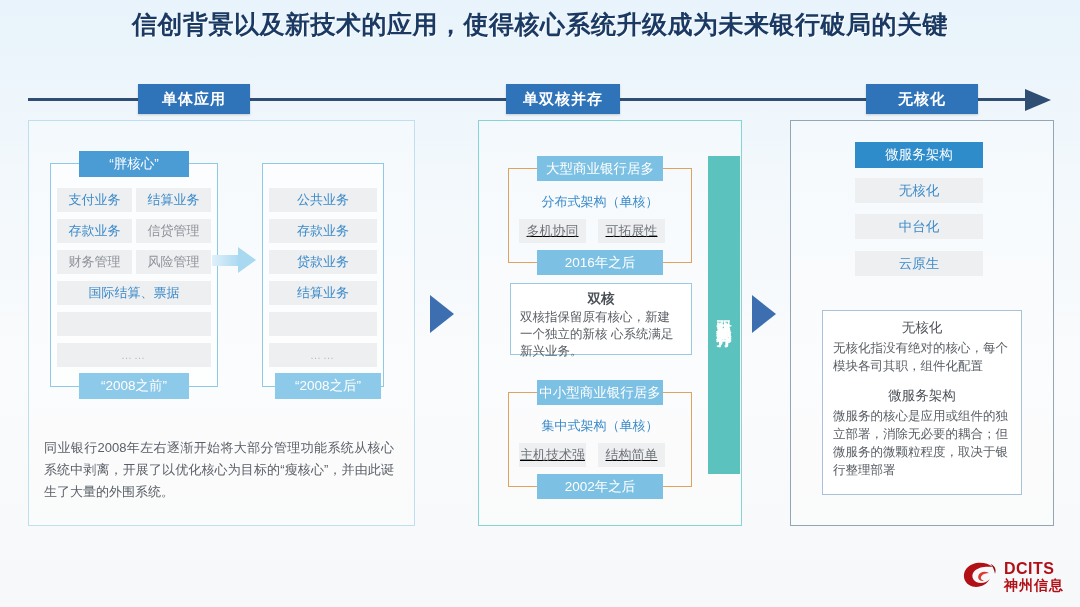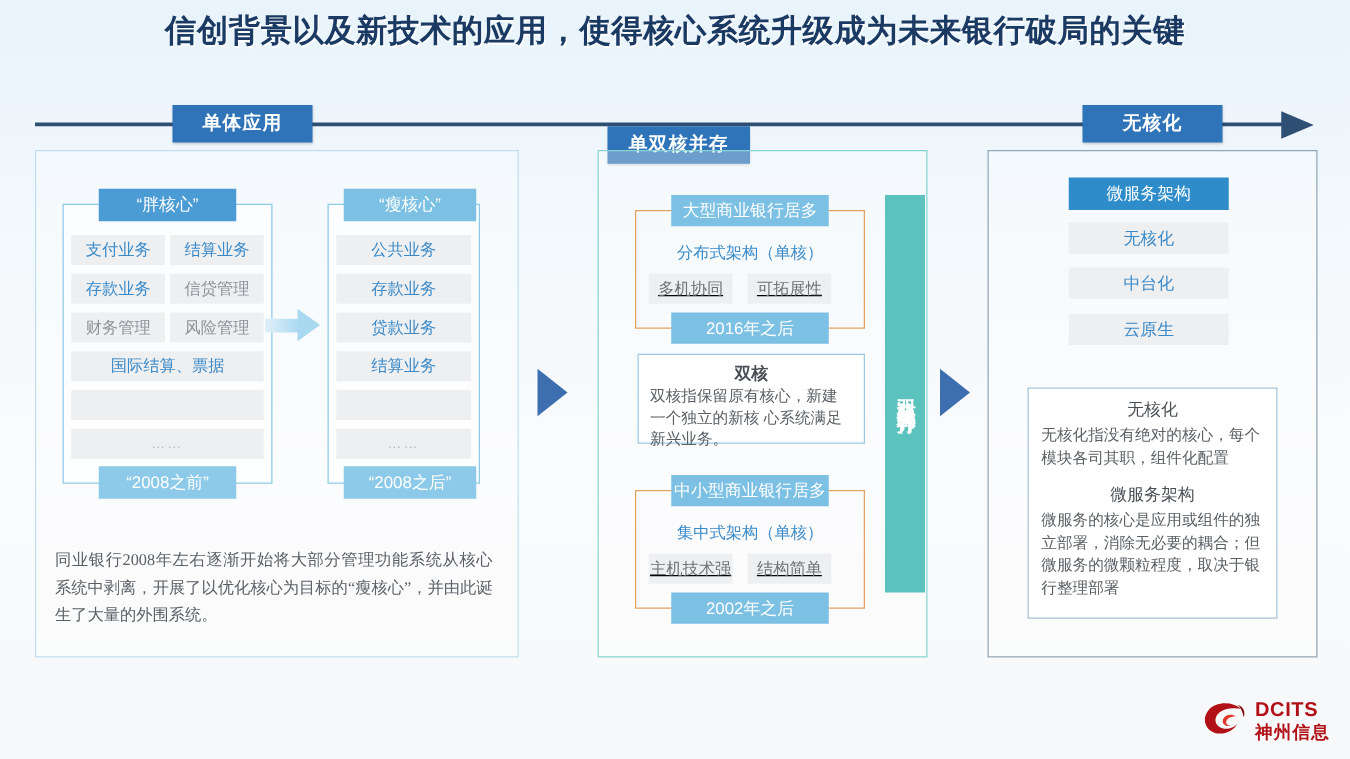--- a/index.html
+++ b/index.html
@@ -68,21 +68,21 @@
     line-height: 30px;
     text-align: center;
     color: #ffffff;
     font-size: 15px;
     font-weight: bold;
     background: #2f73b8;
     box-shadow: 0 1px 2px rgba(0,0,0,0.18);
     letter-spacing: 1px;
   }
   .tl-label.a { left: 110px; width: 112px; }
-  .tl-label.b { left: 458px; width: 114px; margin-top: 17px; }
+  .tl-label.b { left: 478px; width: 114px; }
   .tl-label.c { left: 838px; width: 112px; }
 
   
   .panel {
     position: absolute;
     background: rgba(255,255,255,0.30);
   }
   .panel-left {
     left: 28px; top: 120px; width: 385px; height: 404px;
     border: 1px solid #bfdff0;
@@ -182,21 +182,20 @@
   }
 
   
   .left-para {
     position: absolute;
     left: 44px; top: 437px; width: 350px;
     font-size: 13px;
     line-height: 22px;
     color: #5b6066;
     text-align: justify;
-    font-family: Liberation Serif, serif;
   }
 
   
   .orange-box {
     position: absolute;
     border: 1.5px solid #e2a25f;
     background: transparent;
   }
   .orange-box .ob-title,
   .orange-box .ob-foot {
@@ -356,21 +355,20 @@
     </div>
     <div class="hdr-bar lighter card-foot">“2008之前”</div>
   </div>
 
   <div class="soft-arrow">
     <div class="shaft"></div>
       <div class="head"></div>
   </div>
 
   <div class="core-card card-thin">
-    <div class="hdr-bar light card-title">“瘦核心”</div>
     <div class="rows">
       <div class="row1">
         <div class="chip blue">公共业务</div>
       </div>
       <div class="row1">
         <div class="chip blue">存款业务</div>
       </div>
       <div class="row1">
         <div class="chip blue">贷款业务</div>
       </div>

